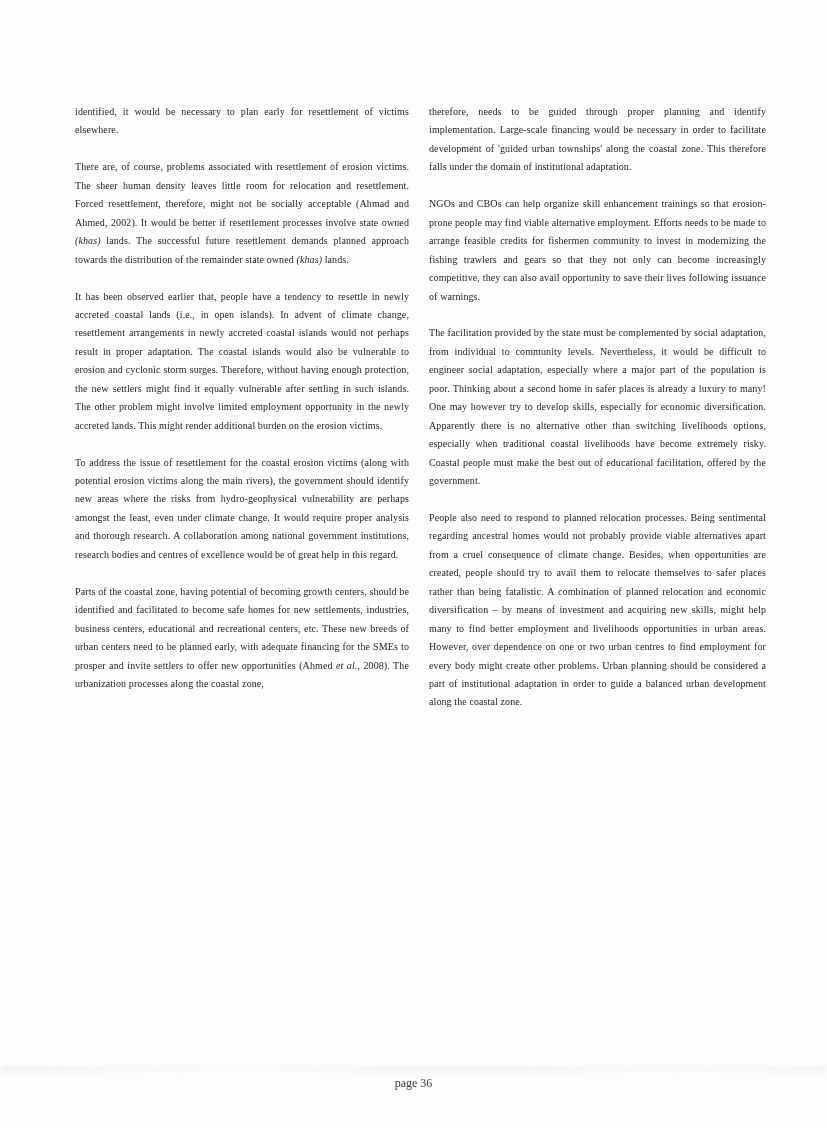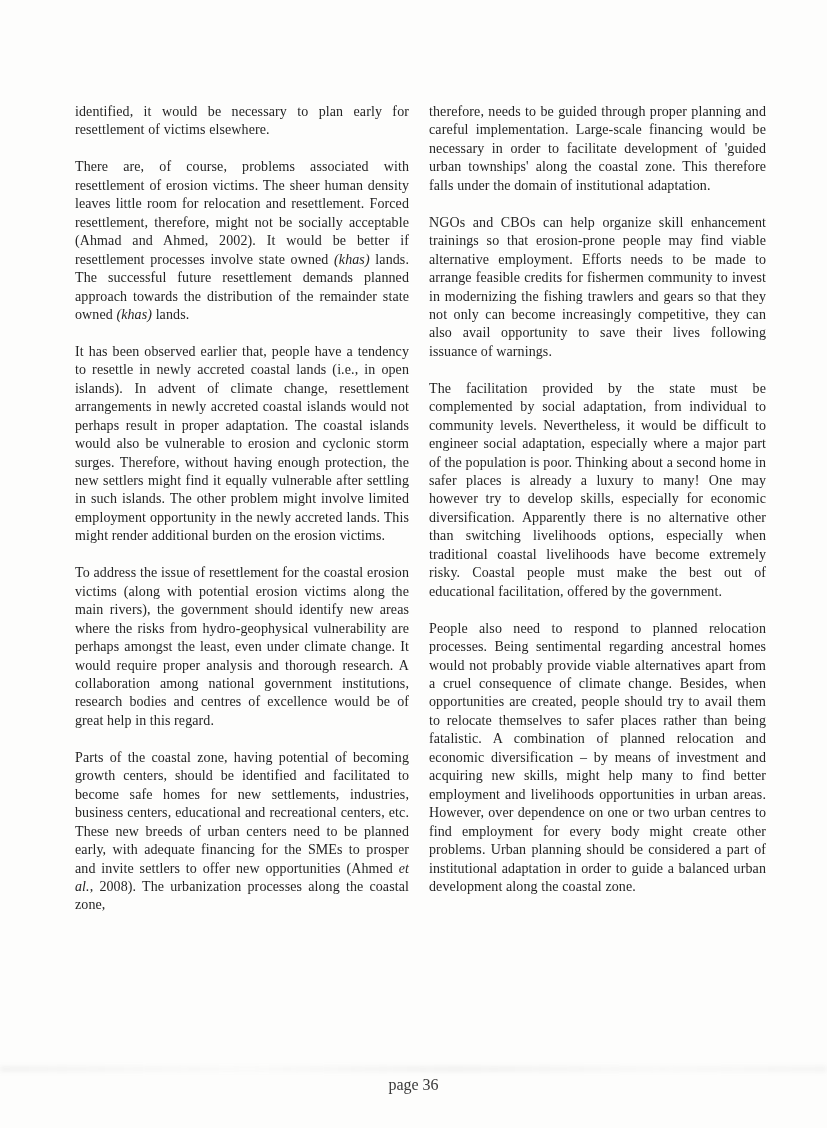--- a/index.html
+++ b/index.html
@@ -13,21 +13,21 @@
     height: 1128px;
     background: #fdfdfc;
     overflow: hidden;
     font-family: "Liberation Serif", serif;
     color: #242424;
   }
   .col {
     position: absolute;
     top: 103px;
     text-align: justify;
-    font-size: 14px;
+    font-size: 10px;
     line-height: 18.45px;
     letter-spacing: 0.1px;
   }
   #col-left  { left: 75px;  width: 334px; }
   #col-right { left: 429px; width: 337px; }
   .para {
     margin: 0 0 18.45px 0;
     text-align: justify;
   }
   .para:last-child { margin-bottom: 4px; }
@@ -45,37 +45,37 @@
       rgba(110,110,110,0.03) 80%,
       rgba(110,110,110,0.06) 100%);
     filter: blur(2px);
   }
   .footer {
     position: absolute;
     left: 0;
     right: 0;
     top: 1076px;
     text-align: center;
-    font-size: 16px;
+    font-size: 12px;
     color: #3a3a3a;
   }
 </style>
 </head>
 <body>
 
 <div class="page">
   <div class="col" id="col-left">
       <p class="para"><span>identified, it would be necessary to plan early for resettlement of victims elsewhere.</span></p>
       <p class="para"><span>There are, of course, problems associated with resettlement of erosion victims. The sheer human density leaves little room for relocation and resettlement. Forced resettlement, therefore, might not be socially acceptable (Ahmad and Ahmed, 2002). It would be better if resettlement processes involve state owned </span><em>(khas)</em><span> lands. The successful future resettlement demands planned approach towards the distribution of the remainder state owned </span><em>(khas)</em><span> lands.</span></p>
       <p class="para"><span>It has been observed earlier that, people have a tendency to resettle in newly accreted coastal lands (i.e., in open islands). In advent of climate change, resettlement arrangements in newly accreted coastal islands would not perhaps result in proper adaptation. The coastal islands would also be vulnerable to erosion and cyclonic storm surges. Therefore, without having enough protection, the new settlers might find it equally vulnerable after settling in such islands. The other problem might involve limited employment opportunity in the newly accreted lands. This might render additional burden on the erosion victims.</span></p>
       <p class="para"><span>To address the issue of resettlement for the coastal erosion victims (along with potential erosion victims along the main rivers), the government should identify new areas where the risks from hydro-geophysical vulnerability are perhaps amongst the least, even under climate change. It would require proper analysis and thorough research. A collaboration among national government institutions, research bodies and centres of excellence would be of great help in this regard.</span></p>
       <p class="para"><span>Parts of the coastal zone, having potential of becoming growth centers, should be identified and facilitated to become safe homes for new settlements, industries, business centers, educational and recreational centers, etc. These new breeds of urban centers need to be planned early, with adequate financing for the SMEs to prosper and invite settlers to offer new opportunities (Ahmed </span><em>et al.</em><span>, 2008). The urbanization processes along the coastal zone,</span></p>
     </div>
   <div class="col" id="col-right">
-      <p class="para"><span>therefore, needs to be guided through proper planning and careful implementation. Large-scale financing would be necessary in order to facilitate development of 'guided urban townships' along the coastal zone. This therefore falls under the domain of institutional adaptation.</span></p>
+      <p class="para"><span>therefore, needs to be guided through proper planning and identify implementation. Large-scale financing would be necessary in order to facilitate development of 'guided urban townships' along the coastal zone. This therefore falls under the domain of institutional adaptation.</span></p>
       <p class="para"><span>NGOs and CBOs can help organize skill enhancement trainings so that erosion-prone people may find viable alternative employment. Efforts needs to be made to arrange feasible credits for fishermen community to invest in modernizing the fishing trawlers and gears so that they not only can become increasingly competitive, they can also avail opportunity to save their lives following issuance of warnings.</span></p>
       <p class="para"><span>The facilitation provided by the state must be complemented by social adaptation, from individual to community levels. Nevertheless, it would be difficult to engineer social adaptation, especially where a major part of the population is poor. Thinking about a second home in safer places is already a luxury to many! One may however try to develop skills, especially for economic diversification. Apparently there is no alternative other than switching livelihoods options, especially when traditional coastal livelihoods have become extremely risky. Coastal people must make the best out of educational facilitation, offered by the government.</span></p>
       <p class="para"><span>People also need to respond to planned relocation processes. Being sentimental regarding ancestral homes would not probably provide viable alternatives apart from a cruel consequence of climate change. Besides, when opportunities are created, people should try to avail them to relocate themselves to safer places rather than being fatalistic. A combination of planned relocation and economic diversification – by means of investment and acquiring new skills, might help many to find better employment and livelihoods opportunities in urban areas. However, over dependence on one or two urban centres to find employment for every body might create other problems. Urban planning should be considered a part of institutional adaptation in order to guide a balanced urban development along the coastal zone.</span></p>
     </div>
   <div class="scan-smudge"></div>
   <div class="footer">
     <span>page 36</span>
   </div>
 </div>
 

